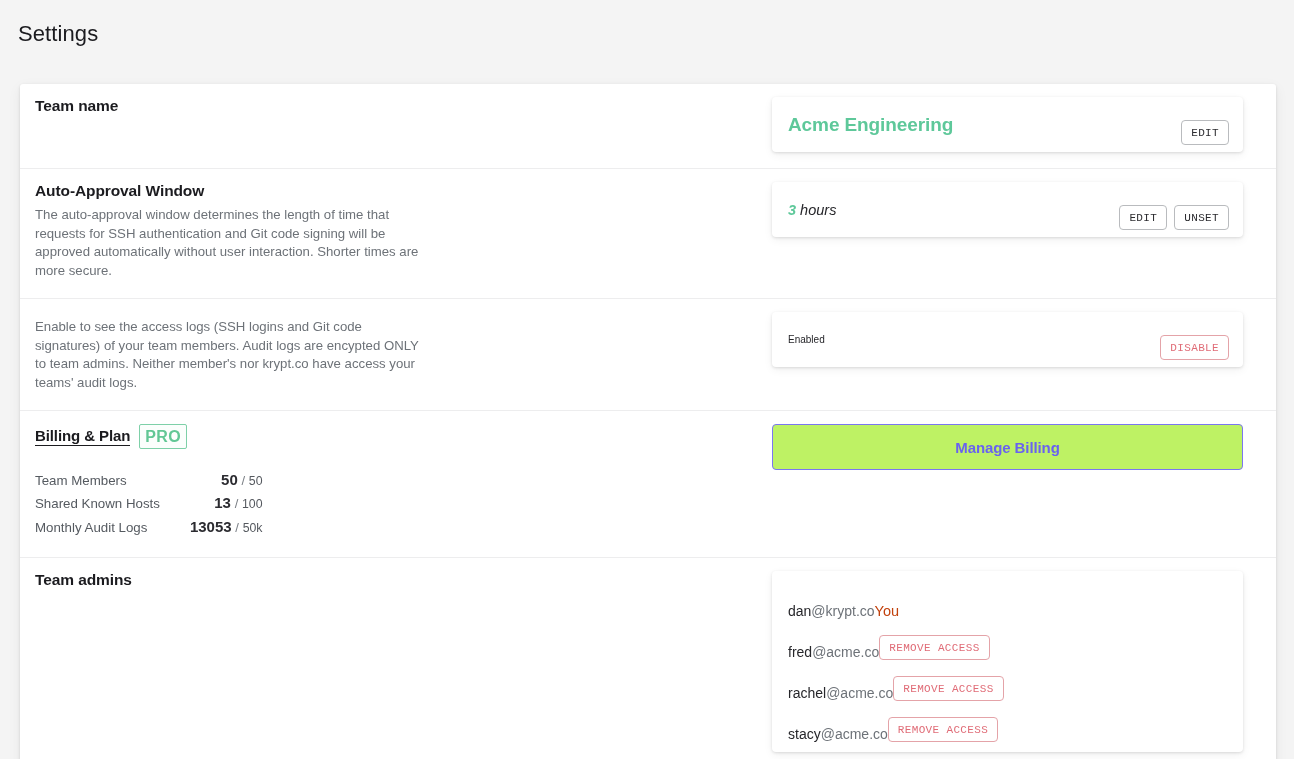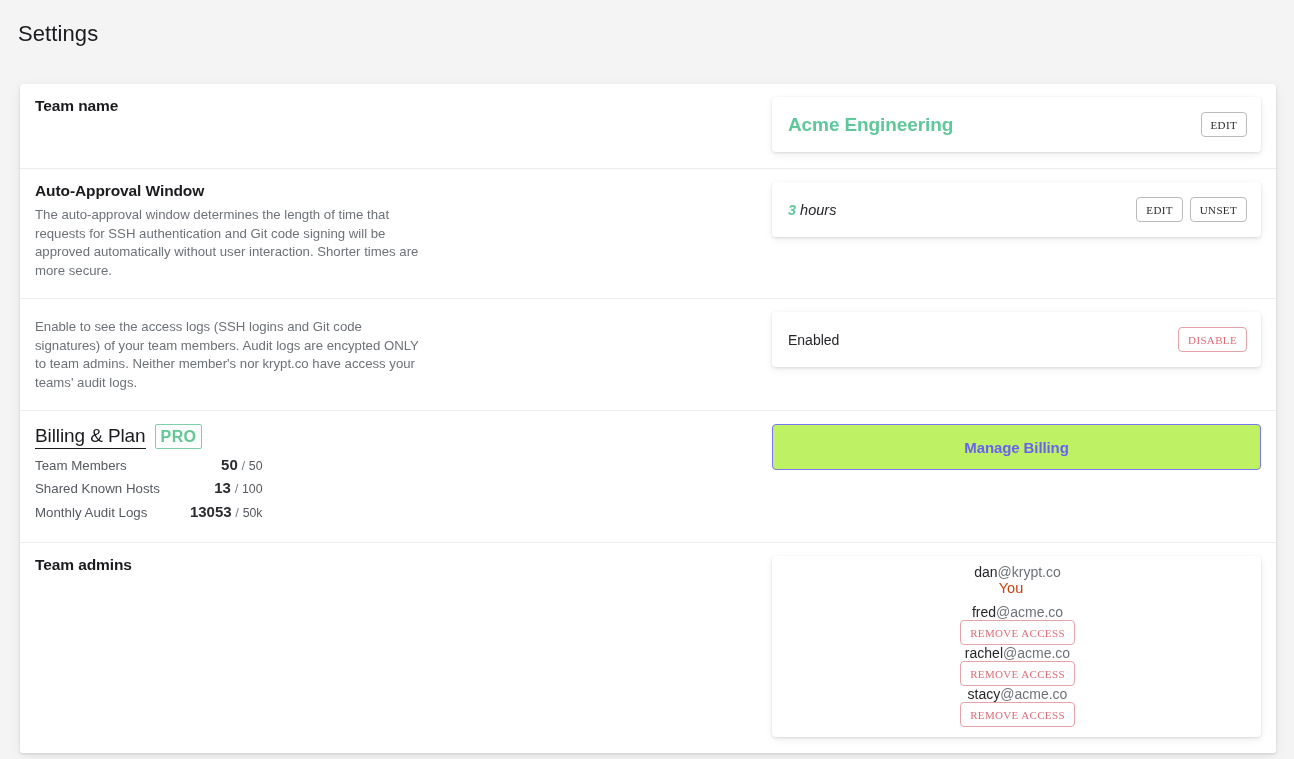--- a/index.html
+++ b/index.html
@@ -33,21 +33,21 @@
     padding: 0;
   }
   .section:last-child { border-bottom: none; }
   .section-left {
     width: 752px;
     flex: 0 0 752px;
     padding: 13px 0 18px 15px;
   }
   .section-right {
     flex: 1 1 auto;
-    padding: 13px 15px 16px 0;
+    padding: 13px 33px 16px 0;
   }
   .section-heading {
     font-size: 15.5px;
     font-weight: bold;
     color: #1b1b1f;
     letter-spacing: -0.1px;
     margin: 0 0 0 0;
   }
   .section-desc {
     font-size: 13.2px;
@@ -75,28 +75,29 @@
   .value-window {
     font-size: 14.5px;
     color: #26262a;
     font-style: italic;
   }
   .value-window b {
     color: #5ec89a;
     font-weight: bold;
   }
   .value-plain {
-    font-size: 14px;
+    font-size: 10px;
     color: #26262a;
   }
   .btn {
-    font-family: Liberation Serif, serif;
+    font-family: Liberation Mono, monospace;
     background: #ffffff;
     cursor: pointer;
     white-space: nowrap;
+    margin-top: 16px;
   }
   .btn-outline-dark {
     border: 1px solid #b9bbbe;
     border-radius: 4px;
     color: #2b2b2f;
     font-size: 11px;
     letter-spacing: 0.35px;
     padding: 6px 9px 5px;
   }
   .btn-outline-red {
@@ -109,41 +110,41 @@
   }
   .btn-row { display: flex; gap: 7px; }
 
   
   .billing-head {
     display: flex;
     align-items: center;
     gap: 9px;
   }
   .billing-title {
-    font-size: 19px;
-    font-weight: normal;
+    font-size: 15px;
+    font-weight: bold;
     color: #1b1b1f;
     border-bottom: 1.5px solid #1b1b1f;
     padding-bottom: 1px;
     cursor: pointer;
     letter-spacing: -0.1px;
   }
   .pro-badge {
     border: 1px solid #7ed0a8;
     color: #62c795;
     background: #fbfefc;
     font-size: 16px;
     font-weight: bold;
     letter-spacing: 0.4px;
     padding: 2px 5px 1px;
     border-radius: 2px;
     line-height: 1.25;
   }
   .usage-table {
-    margin-top: 5px;
+    margin-top: 20px;
     border-collapse: collapse;
   }
   .usage-table td {
     padding: 0;
     font-size: 13.3px;
     line-height: 22.3px;
     color: #555a60;
     vertical-align: baseline;
   }
   .usage-table td.u-label { padding-right: 30px; }
@@ -176,23 +177,22 @@
 
   
   .admin-card {
     background: #ffffff;
     border-radius: 4px;
     box-shadow: 0 1px 3px rgba(0,0,0,0.12), 0 3px 10px rgba(0,0,0,0.055);
     padding: 8px 14px 10px 16px;
   }
   .admin-row {
     display: flex;
-    align-items: center;
+    align-items: flex-end;
     min-height: 40px;
-    flex-direction: column;
   }
   .admin-email {
     font-size: 14px;
     color: #6d7278;
   }
   .admin-email b {
     color: #26262a;
     font-weight: normal;
   }
   .admin-you {

